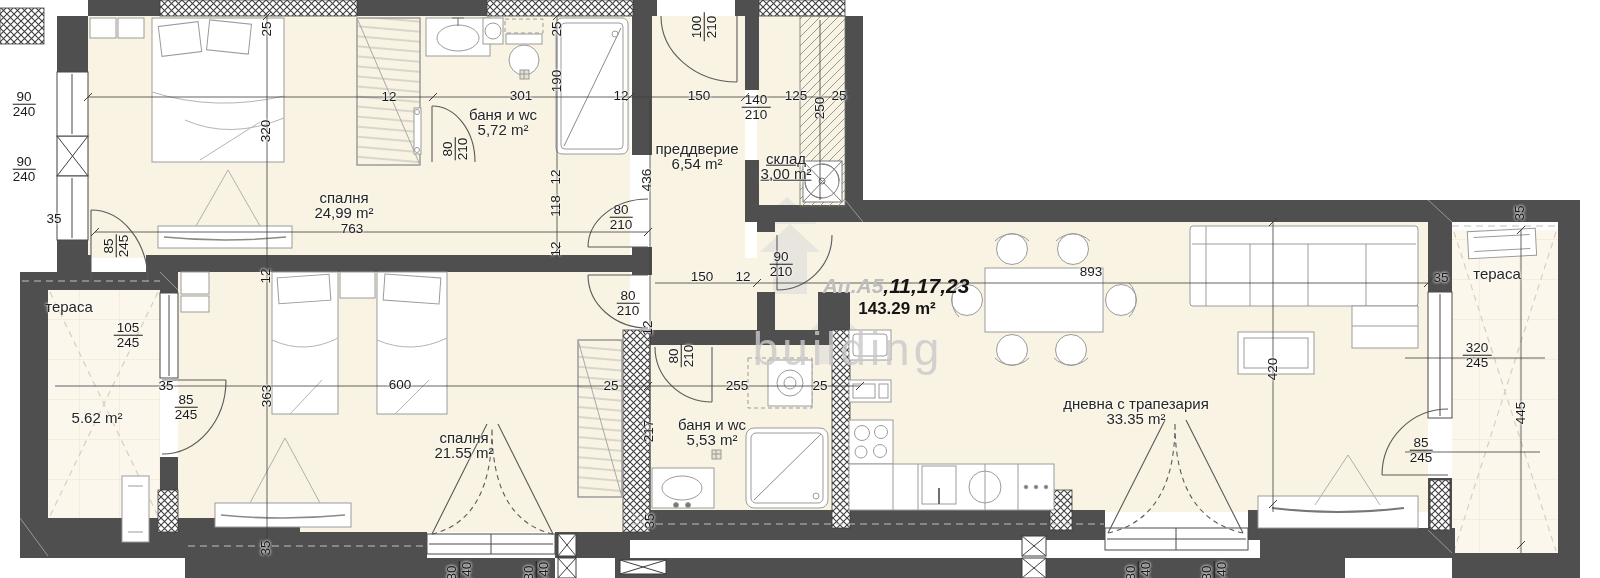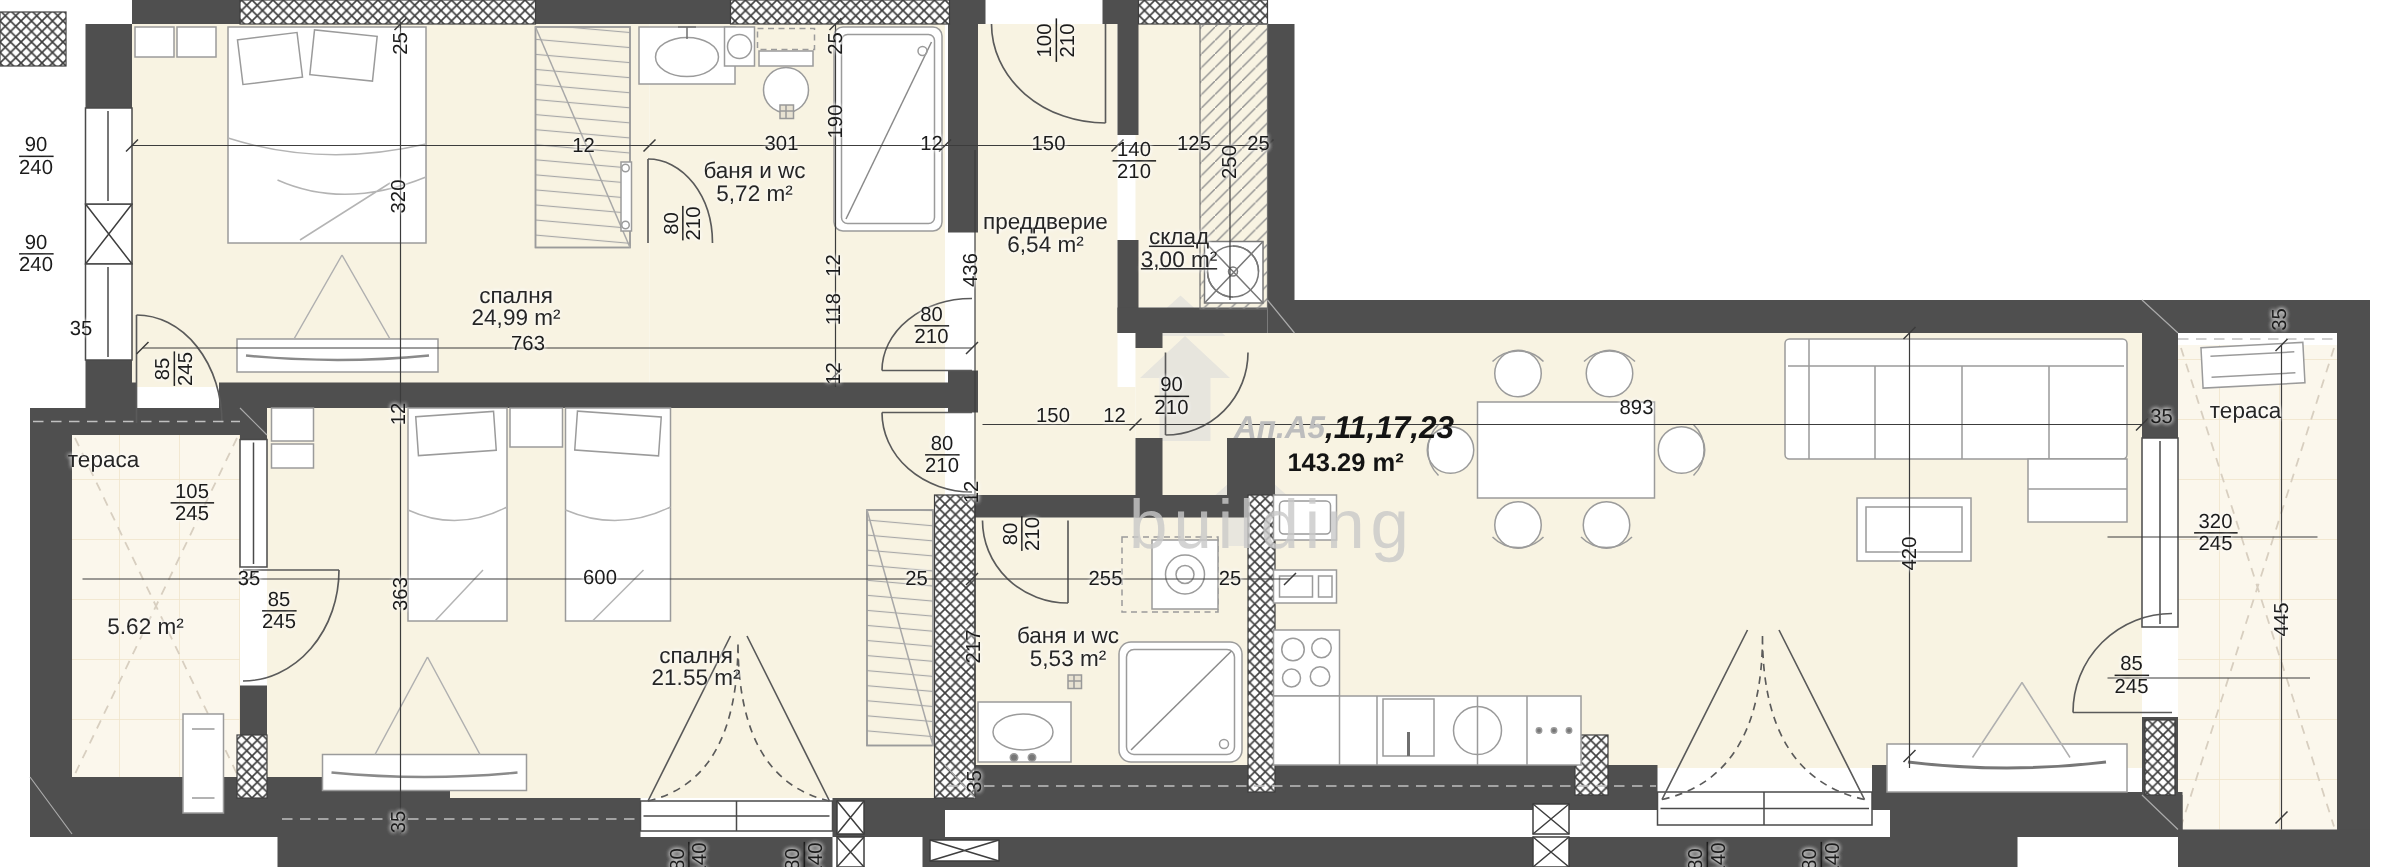--- a/index.html
+++ b/index.html
@@ -463,20 +463,24 @@
         <span>склад</span>
         <span>3,00 m²</span>
       </div>
       <div class="lbl room" style="left: 464px; top: 445px;">
         <span>спалня</span>
         <span>21.55 m²</span>
       </div>
       <div class="lbl room" style="left: 712px; top: 432px;">
         <span>баня и wc</span>
         <span>5,53 m²</span>
+      </div>
+      <div class="lbl room" style="left: 1136px; top: 411px;">
+        <span>дневна с трапезария</span>
+        <span>33.35 m²</span>
       </div>
       <div class="lbl room" style="left: 69px; top: 307px;">
         <span>тераса</span>
       </div>
       <div class="lbl room" style="left: 97px; top: 418px;">5.62 m²</div>
       <div class="lbl room" style="left: 1497px; top: 274px;">
         <span>тераса</span>
       </div>
       <div class="lbl dim" style="left: 54px; top: 219px;">35</div>
       <div class="lbl dim rot" style="left: 267px; top: 29px;">25</div>

